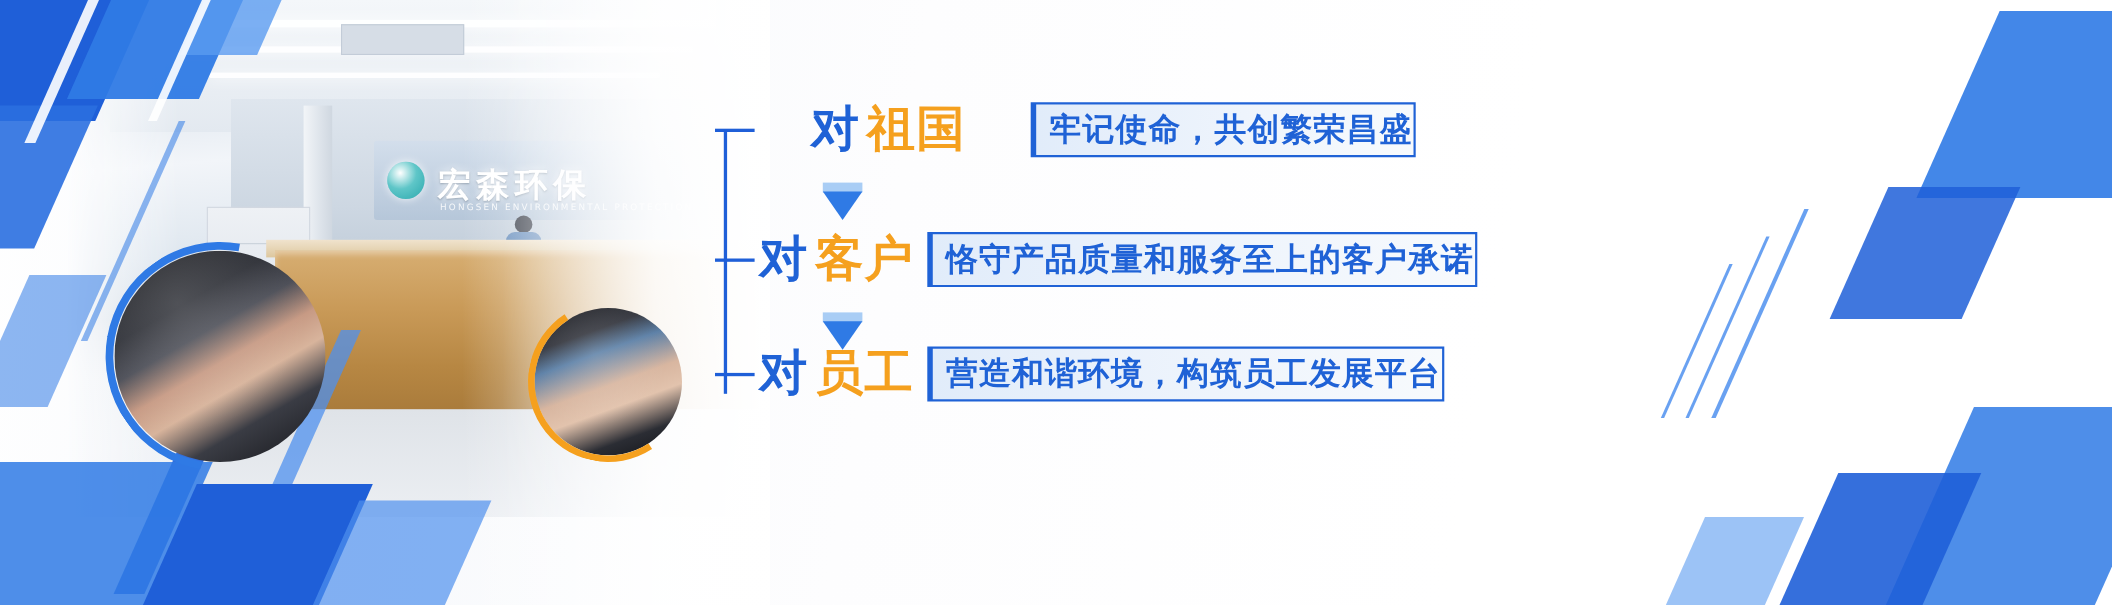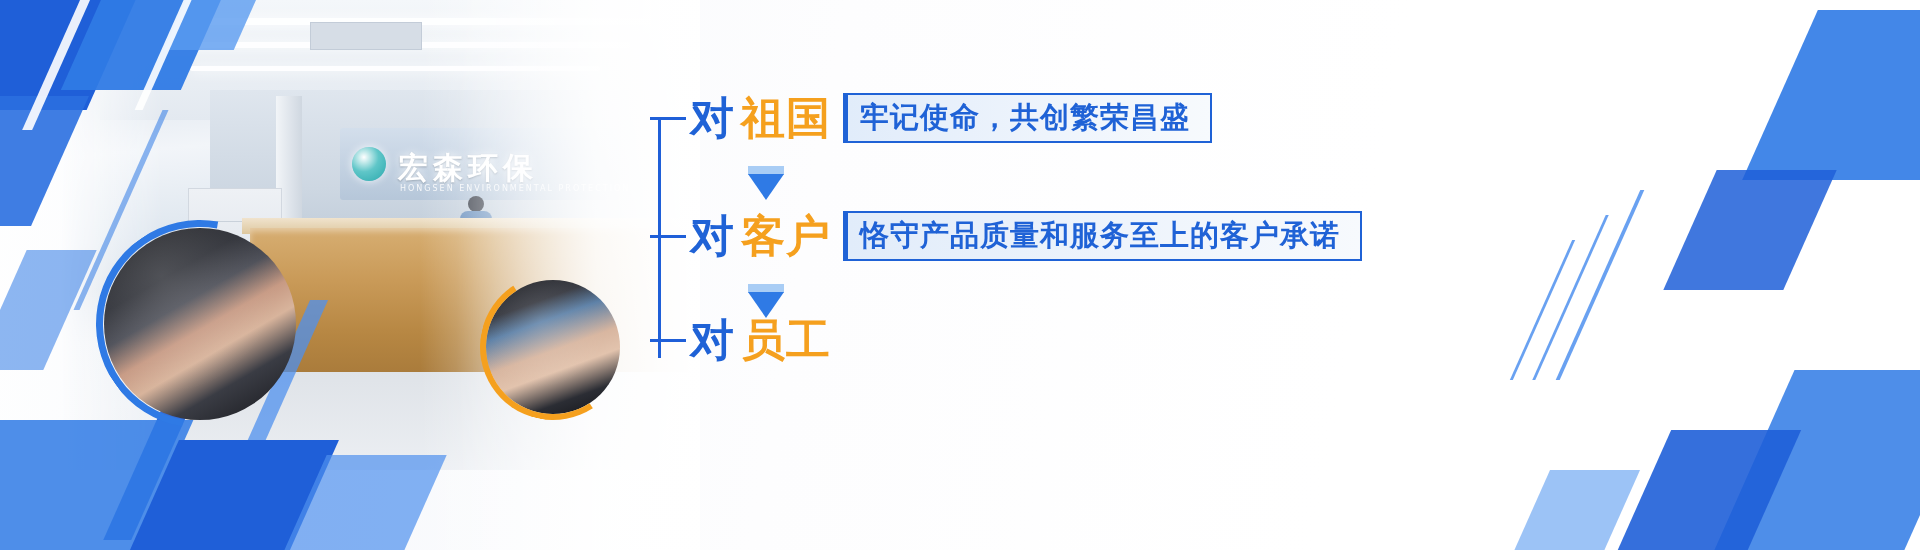--- a/index.html
+++ b/index.html
@@ -338,21 +338,21 @@
     height: 240px;
     background: #1f5fd8;
   }
   .row {
     position: absolute;
     left: 0;
     display: flex;
     align-items: center;
     height: 52px;
   }
-  .row-1 { top: 14px; }
+  .row-1 { top: 14px; gap: 47px; }
   .row-2 { top: 132px; }
   .row-3 { top: 236px; }
   .branch {
     width: 36px;
     height: 3px;
     background: #1f5fd8;
     flex: 0 0 auto;
     margin-right: 4px;
   }
   .heading {
@@ -362,21 +362,21 @@
     white-space: nowrap;
     letter-spacing: 1px;
     font-family: "DejaVu Sans", "Liberation Sans", sans-serif;
   }
   .h-blue  { color: #1f62d6; }
   .h-orange{ color: #f5a01e; }
   .h-gap { display: inline-block; width: 6px; }
 
   .chip {
     margin-left: 12px;
-    padding: 6px 20px 7px 12px;
+    padding: 6px 1px 7px 12px;
     background: linear-gradient(90deg, #e1ecfa 0%, #eef4fc 55%, #f7fafd 100%);
     border-left: 5px solid #1f62d6;
     border-top: 2px solid #1f62d6;
     border-right: 2px solid #1f62d6;
     border-bottom: 2px solid #1f62d6;
     color: #1f62d6;
     font-size: 29px;
     font-weight: bold;
     white-space: nowrap;
     letter-spacing: 1px;
@@ -489,16 +489,17 @@
       <div class="heading"><span class="h-blue">对</span><span class="h-gap"></span><span class="h-orange">客户</span></div>
       <div class="chip">恪守产品质量和服务至上的客户承诺</div>
     </div>
 
     <div class="arrow-cap arr2c"></div>
     <div class="arrow arr2"></div>
 
     <div class="row row-3">
       <div class="branch"></div>
       <div class="heading"><span class="h-blue">对</span><span class="h-gap"></span><span class="h-orange">员工</span></div>
+      <div class="chip">营造和谐环境，构筑员工发展平台</div>
     </div>
   </div>
 
 </div>
 
 </body></html>

